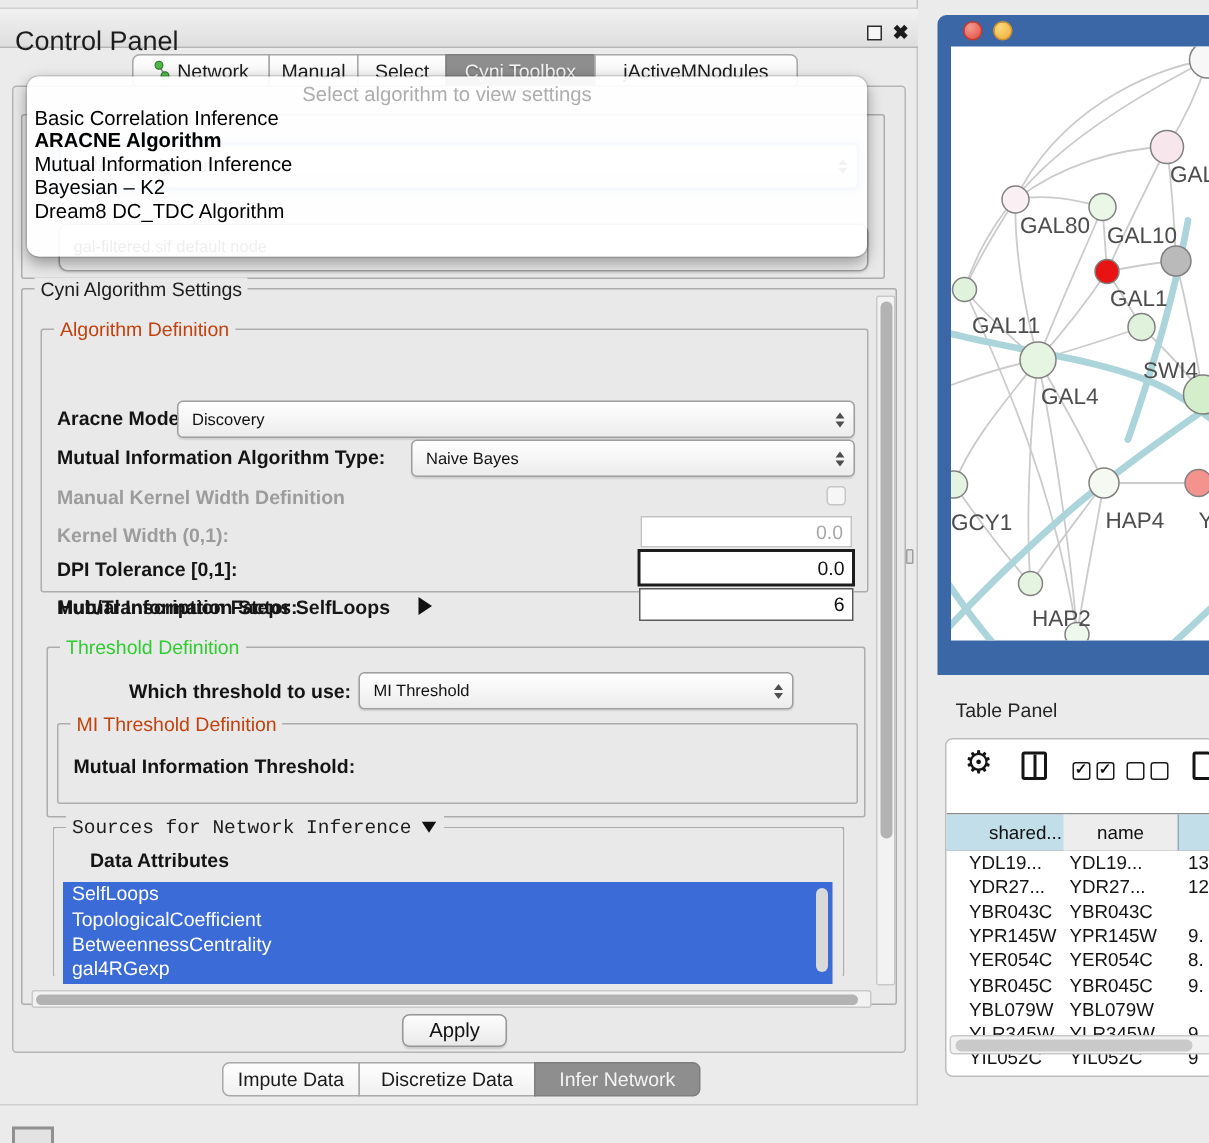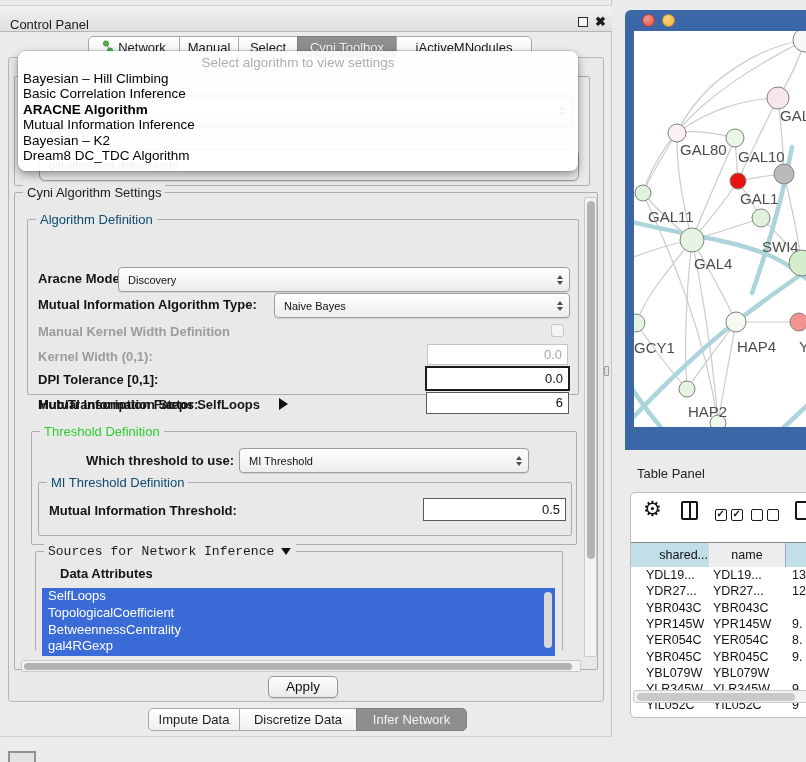--- a/index.html
+++ b/index.html
@@ -4,21 +4,21 @@
 <style>
   html,body{margin:0;padding:0;}
   body{position:relative;width:806px;height:762px;overflow:hidden;background:#EBEBEB;
        font-family:"Liberation Sans",sans-serif;-webkit-font-smoothing:antialiased;}
   .abs{position:absolute;box-sizing:border-box;}
 
   
   .cp{left:0;top:0;width:612px;height:737px;background:#EBEBEB;border-right:1px solid #C6C6C6;border-bottom:1px solid #CFCFCF;}
   .cp-title{left:0;top:5px;width:612px;height:27px;background:linear-gradient(#F2F2F2,#DEDEDE);
             border-top:1px solid #CFCFCF;border-bottom:1px solid #B5B5B5;}
-  .cp-title-text{left:10px;top:11px;font-size:13px;color:#1C1C1C;}
+  .cp-title-text{left:10px;top:11px;font-size:18px;color:#1C1C1C;}
   .float-ic{left:578px;top:11px;width:10px;height:10px;border:1.5px solid #2B2B2B;background:#F5F5F5;}
   .close-ic{left:595px;top:8px;font-size:13px;font-weight:bold;color:#1B1B1B;}
 
   .tab{top:36px;height:23px;line-height:21px;text-align:center;font-size:13px;color:#1B1B1B;
        background:linear-gradient(#FEFEFE,#F1F1F1);border:1px solid #A9A9A9;}
   .tab.first{border-radius:5px 0 0 5px;}
   .tab.last{border-radius:0 5px 5px 0;}
   .tab.sel{background:#8E8E8E;color:#F4F4F4;border-color:#7E7E7E;text-shadow:0 1px 1px rgba(0,0,0,.25);}
   .btab{top:708px;height:23px;line-height:21px;text-align:center;font-size:13px;color:#1B1B1B;
         background:linear-gradient(#FEFEFE,#F1F1F1);border:1px solid #A9A9A9;}
@@ -26,21 +26,21 @@
   .btab.last{border-radius:0 5px 5px 0;}
   .btab.sel{background:#8E8E8E;color:#F4F4F4;border-color:#7E7E7E;}
   .net-tab-ic{display:inline-block;vertical-align:-2px;margin-right:4px;}
 
   .cp-body{left:8px;top:57px;width:596px;height:645px;background:#E9E9E9;border:1px solid #B6B6B6;border-radius:3px;}
 
   
   .grp{border:1px solid #ADADAD;border-radius:2px;}
   .grp .legend{position:absolute;top:-8px;left:8px;background:#E9E9E9;padding:0 4px;font-size:13px;white-space:nowrap;}
   .leg-black{color:#1C1C1C;}
-  .leg-blue{color:#0c4a6e;}
+  .leg-blue{color:#c2410c;}
   .leg-green{color:#2FCC2F;}
 
   .blbl{font-size:13px;font-weight:bold;color:#141414;white-space:nowrap;}
   .nlbl{font-size:13px;color:#161616;white-space:nowrap;}
   .dis{color:#9C9C9C !important;}
 
   .combo{background:linear-gradient(#FFFFFF,#ECECEC);border:1px solid #9E9E9E;border-radius:4px;
          font-size:11px;color:#111;padding-left:9px;box-shadow:0 1px 1px rgba(0,0,0,.10);}
   .combo .ctext{position:absolute;left:9px;top:50%;transform:translateY(-50%);}
   .stepper{position:absolute;right:6px;top:50%;transform:translateY(-50%);display:flex;flex-direction:column;gap:2px;align-items:center;}
@@ -139,21 +139,20 @@
         </span>
     </div>
     <div class="combo abs" style="left:24px;top:72px;width:540px;height:32px;border-radius:6px;">
       <span class="ctext">gal-filtered.sif default node</span>
     </div>
   </div>
 
   <div class="abs popup">
     <div class="popup-prompt">Select algorithm to view settings</div>
     <div id="algo-list">
-        <div class="algo-item">Bayesian – Hill Climbing</div>
         <div class="algo-item">Basic Correlation Inference</div>
         <div class="algo-item bold">ARACNE Algorithm</div>
         <div class="algo-item">Mutual Information Inference</div>
         <div class="algo-item">Bayesian – K2</div>
         <div class="algo-item">Dream8 DC_TDC Algorithm</div>
       </div>
   </div>
 
   <div class="abs grp" style="left:14px;top:192px;width:584px;height:478px;z-index:2;">
     <span class="legend leg-black">Cyni Algorithm Settings</span>
@@ -207,21 +206,20 @@
         <span class="ctext">MI Threshold</span>
         <span class="stepper">
             <span class="tri-up"></span>
             <span class="tri-dn"></span>
           </span>
       </div>
 
       <div class="abs grp" style="left:6px;top:50px;width:534px;height:54px;">
         <span class="legend leg-blue">MI Threshold Definition</span>
         <span class="abs blbl" style="left:10px;top:20px;">Mutual Information Threshold:</span>
-        <div class="abs inp inp-norm" style="left:384px;top:15px;width:143px;height:23px;line-height:21px;">0.5</div>
       </div>
     </div>
 
     <div class="abs grp" style="left:20px;top:358px;width:528px;height:100px;border-bottom:none;">
       <span class="legend leg-black" style="display:flex;align-items:center;gap:6px;font-family:Liberation Mono, monospace;">
         <span>Sources for Network Inference</span>
         <span class="arrow-down" style="transform:scale(.8);"></span>
       </span>
       <span class="abs blbl" style="left:8px;top:14px;margin-left:16px;">Data Attributes</span>
       <div class="abs attr-list" style="left:6px;top:36px;width:513px;height:68px;">

